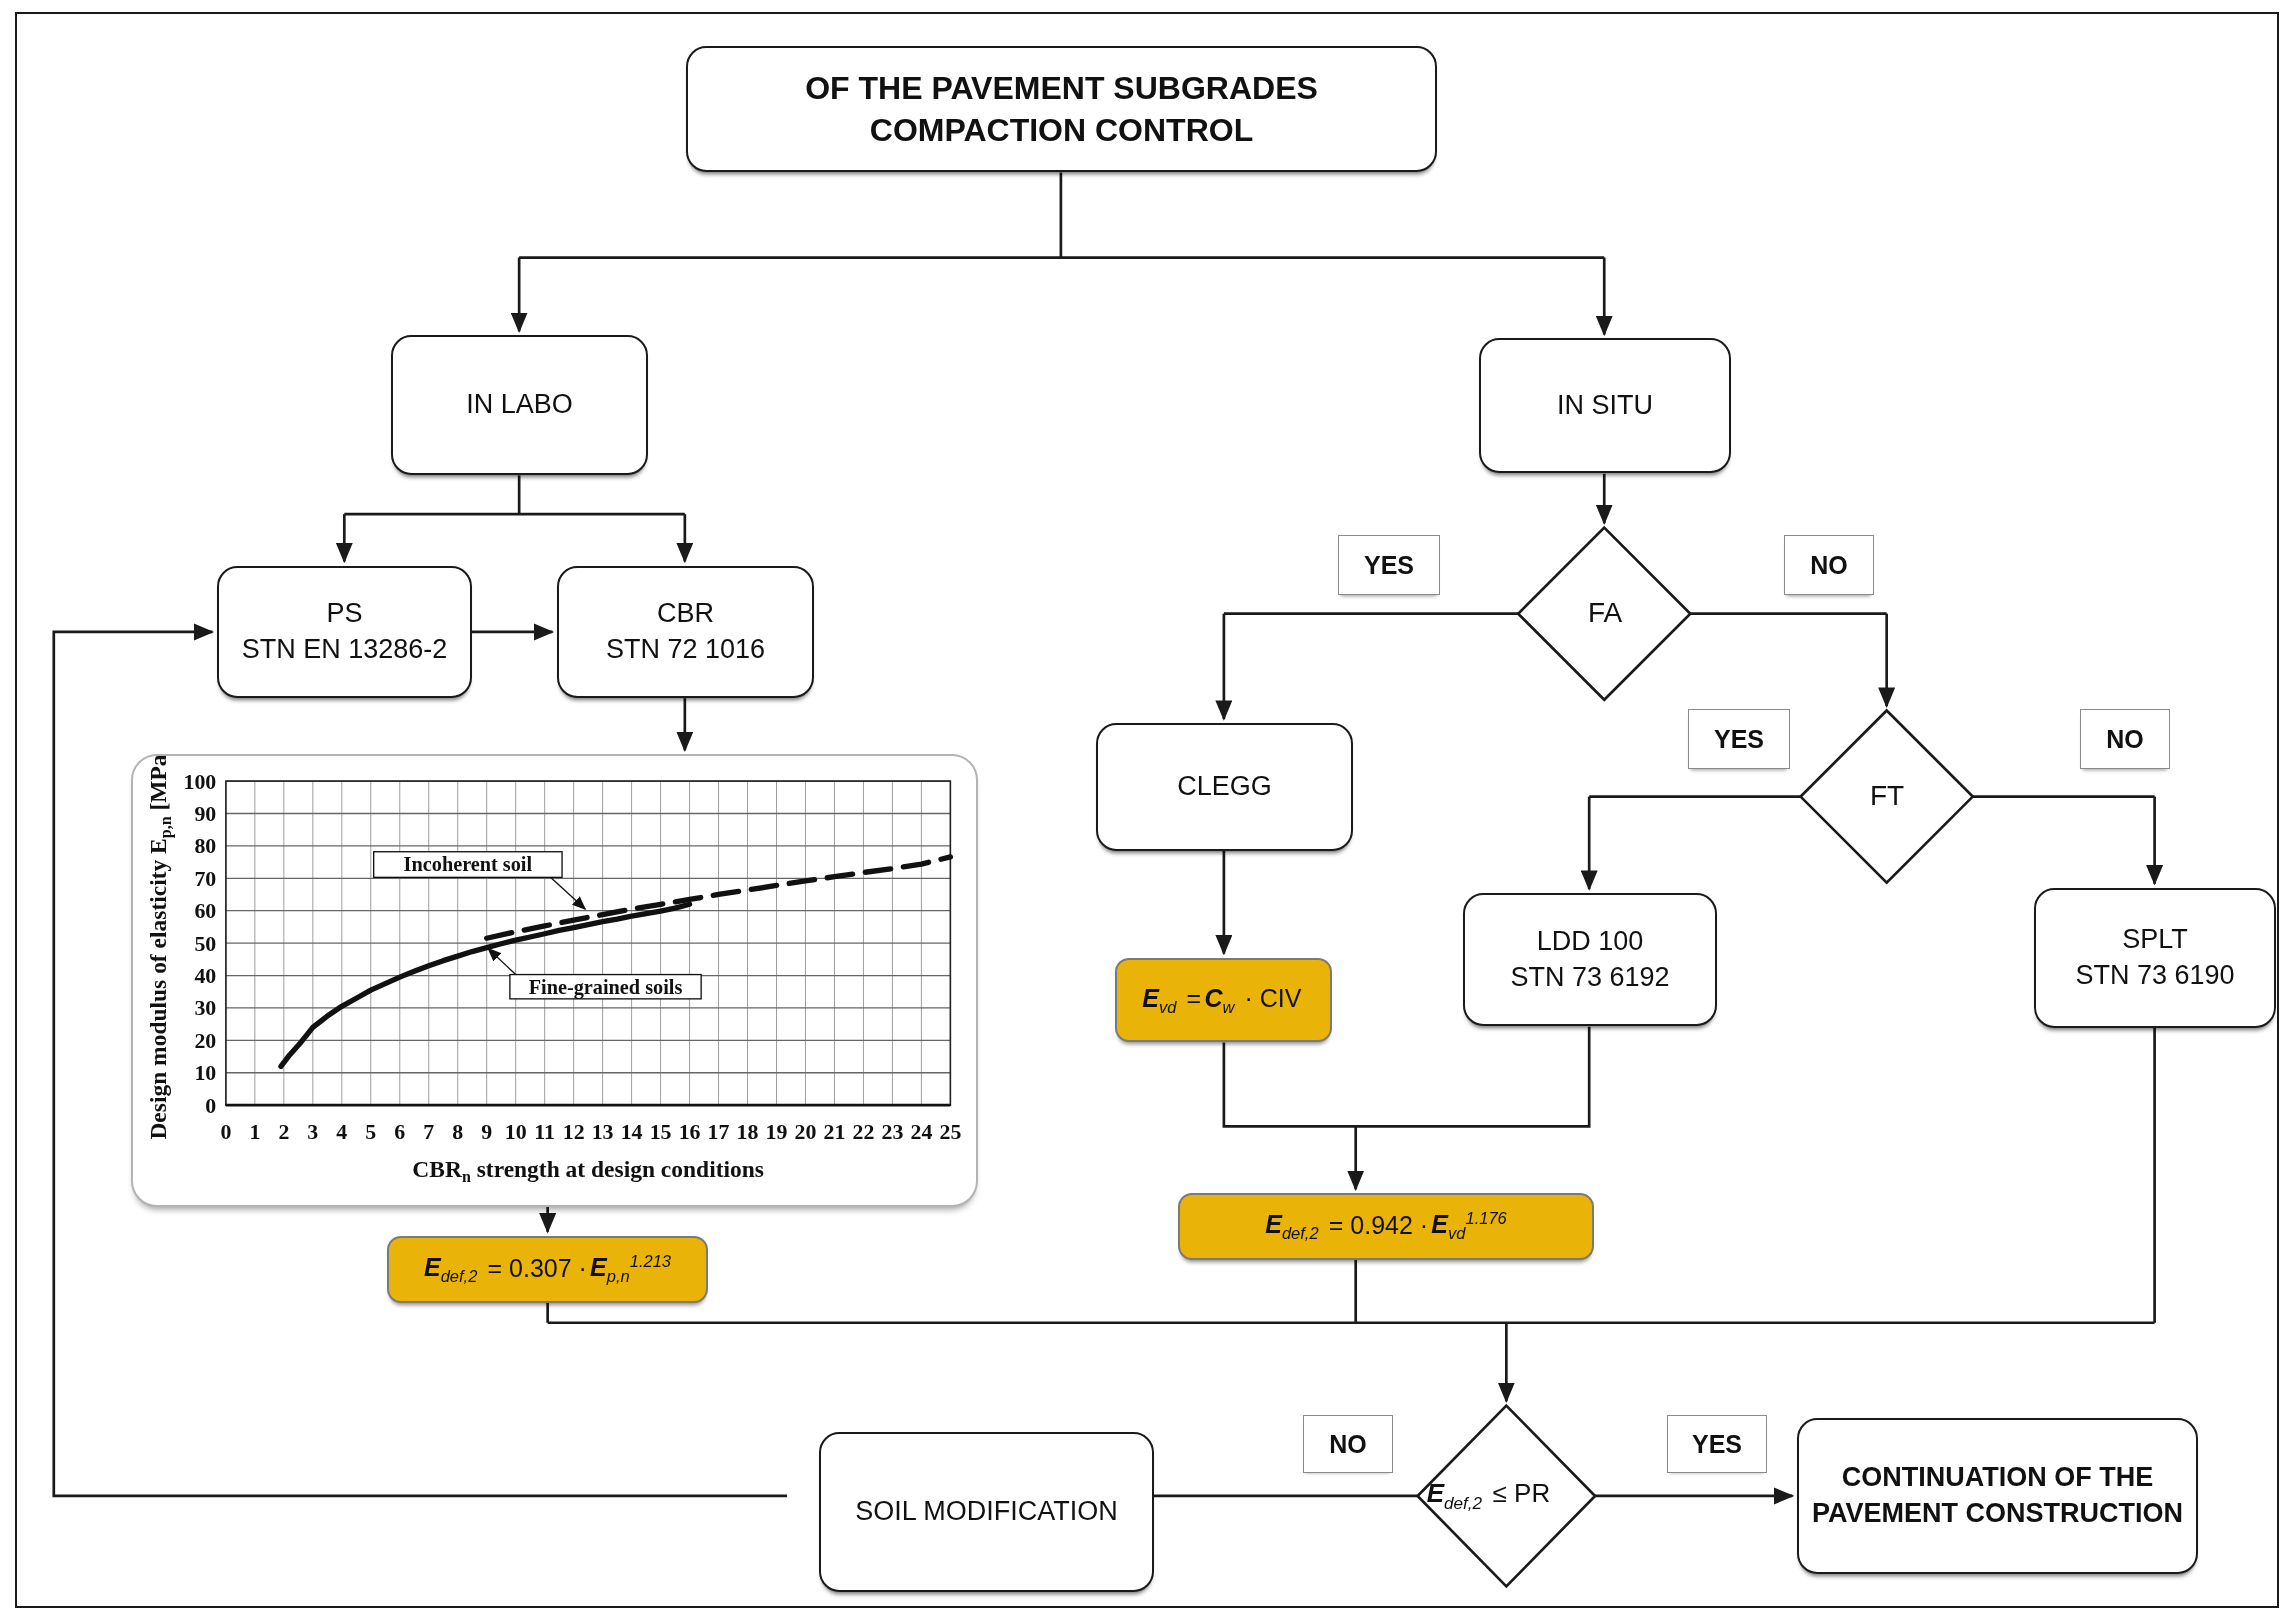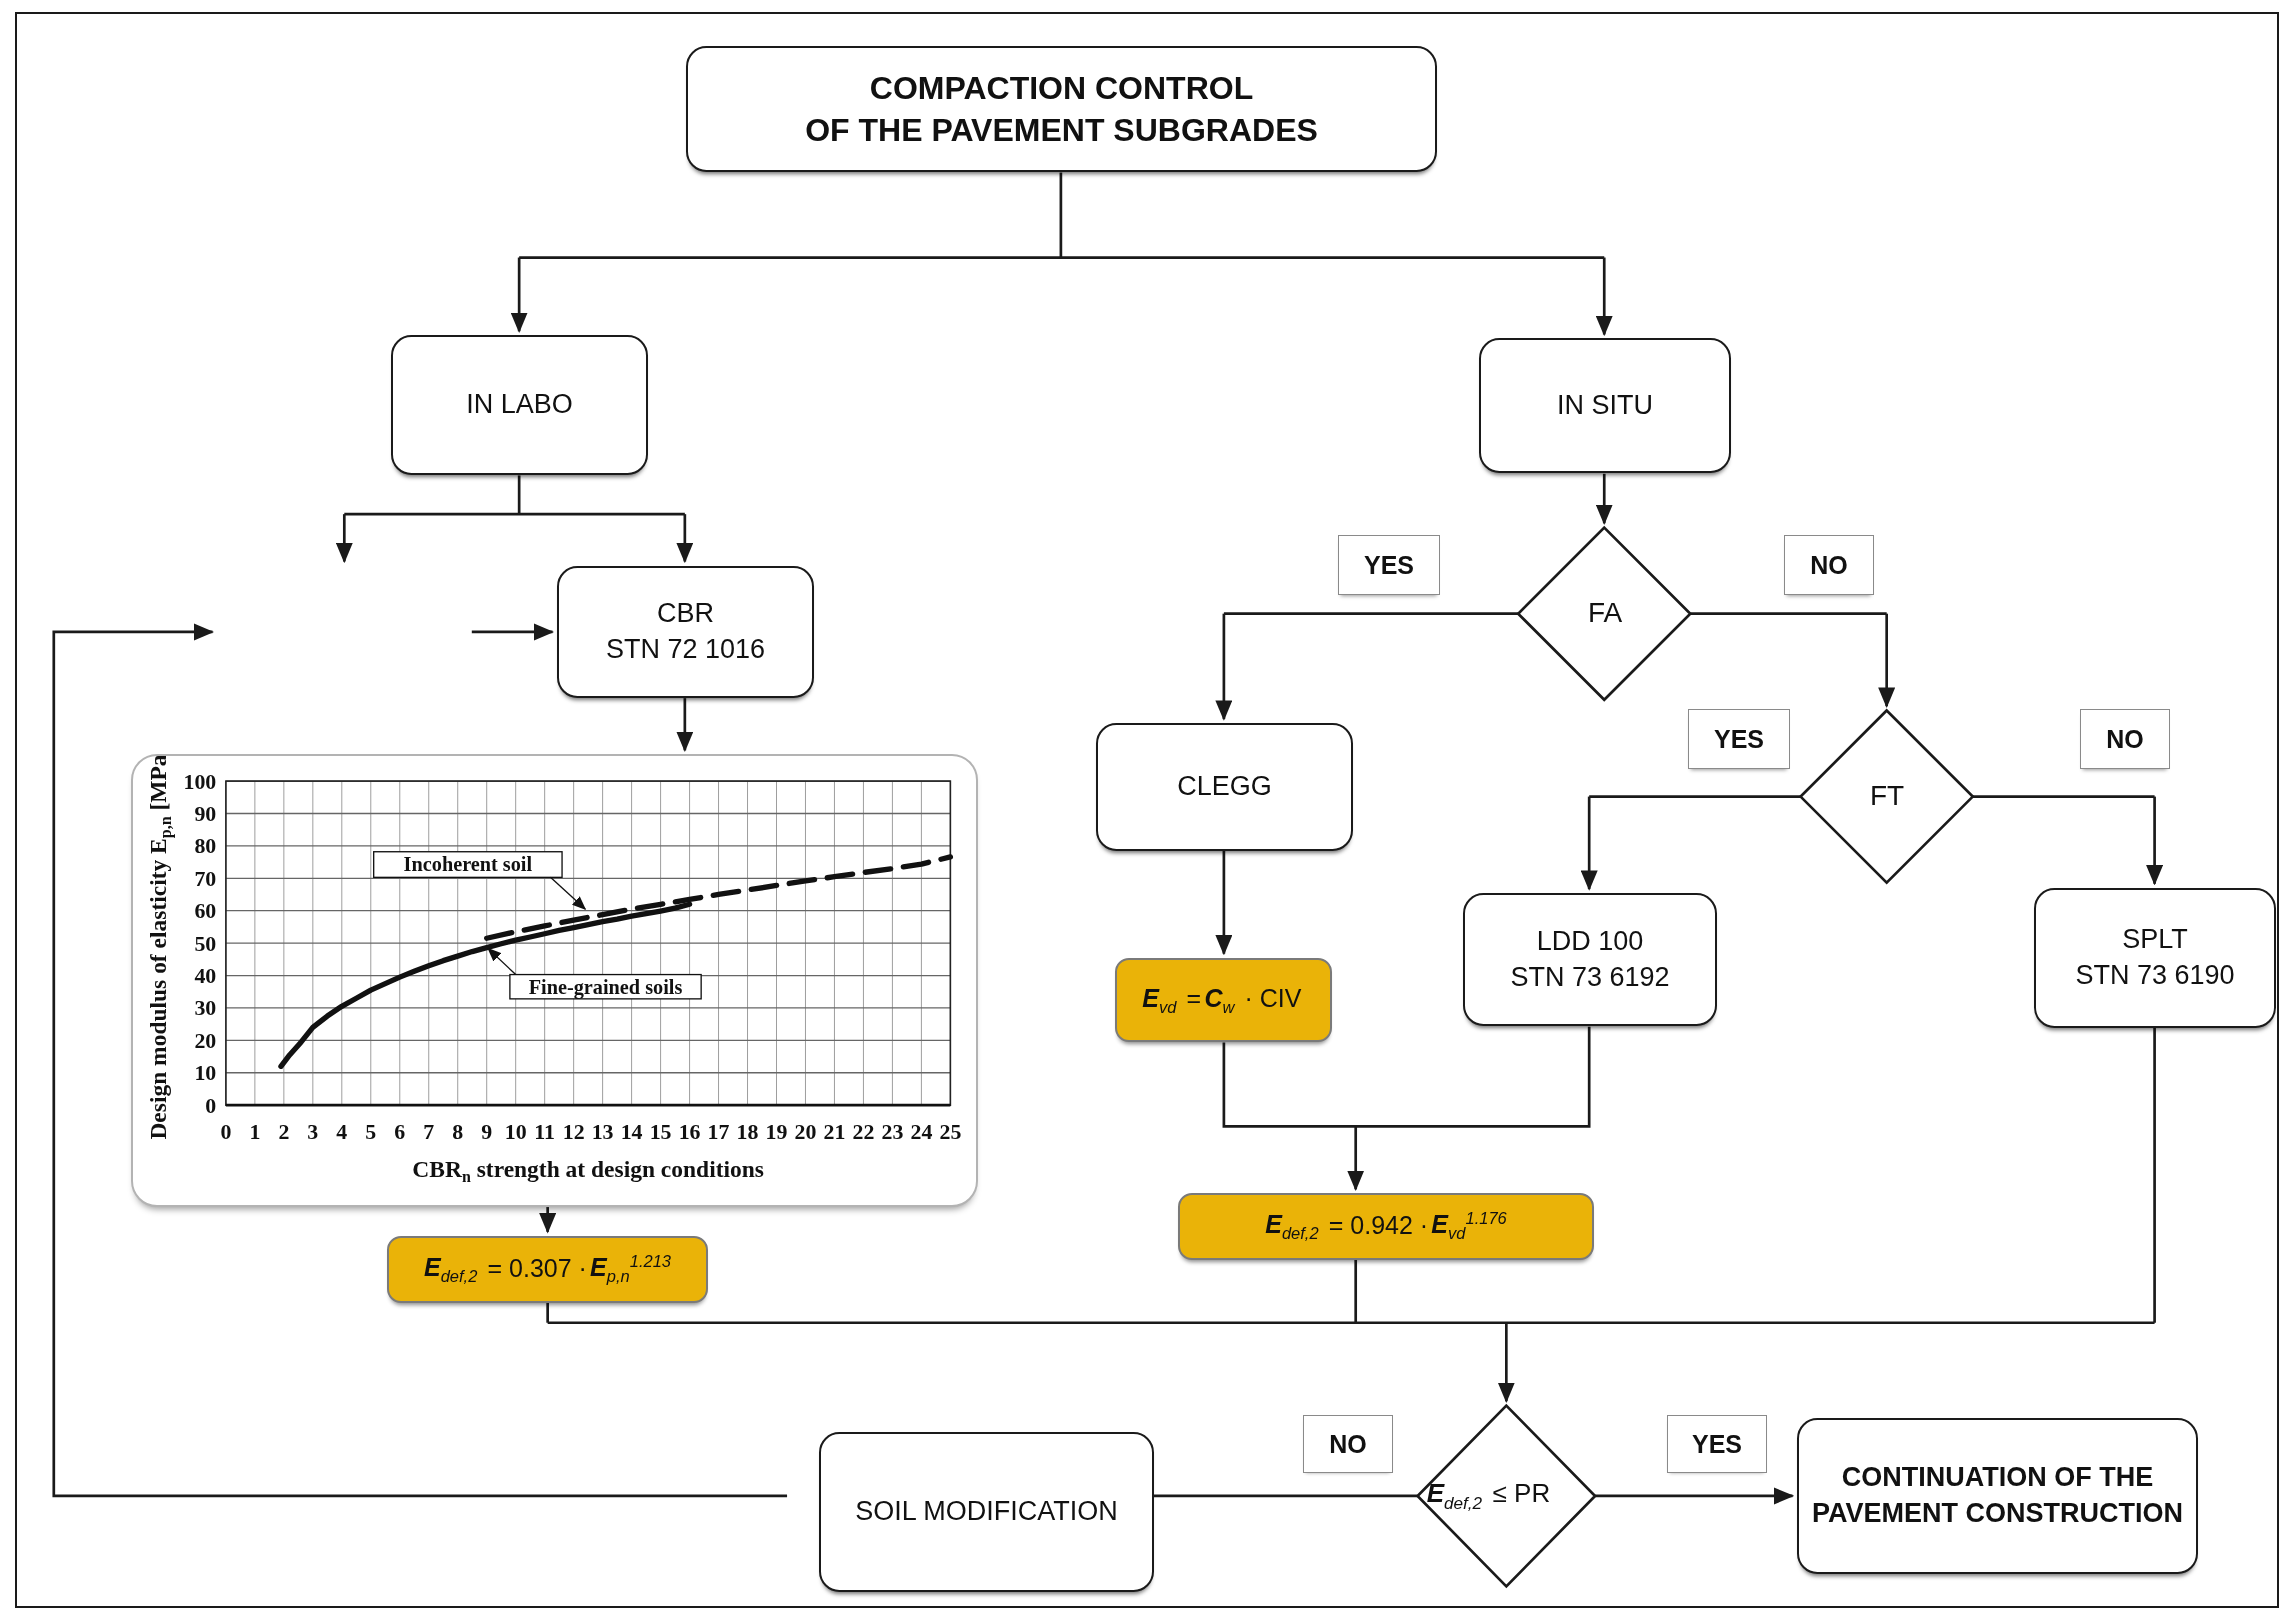--- a/index.html
+++ b/index.html
@@ -79,29 +79,33 @@
       <path d="M1463 2780 H100 V1174 H395" marker-end="url(#arrow)"></path>
     </g>
     <g fill="#ffffff" stroke="#1a1a1a" stroke-width="5">
       <polygon points="2982,980 3142,1140 2982,1300 2822,1140"></polygon>
       <polygon points="3507,1320 3667,1480 3507,1640 3347,1480"></polygon>
       <polygon points="2800,2612 2965,2780 2800,2948 2635,2780"></polygon>
     </g>
   </svg>
 
   <div class="node title" style="left:686px;top:46px;width:751px;height:126px;">
+    <div>OF THE PAVEMENT SUBGRADES</div>
     <div>COMPACTION CONTROL</div>
-    <div>OF THE PAVEMENT SUBGRADES</div>
   </div>
 
   <div class="node" style="left:391px;top:335px;width:257px;height:140px;">
     <div>IN LABO</div>
   </div>
   <div class="node" style="left:1479px;top:338px;width:252px;height:135px;">
     <div>IN SITU</div>
+  </div>
+  <div class="node" style="left:217px;top:566px;width:255px;height:132px;">
+    <div>PS</div>
+    <div>STN EN 13286-2</div>
   </div>
   <div class="node" style="left:557px;top:566px;width:257px;height:132px;">
     <div>CBR</div>
     <div>STN 72 1016</div>
   </div>
   <div class="node" style="left:1096px;top:723px;width:257px;height:128px;">
     <div>CLEGG</div>
   </div>
   <div class="node" style="left:1463px;top:893px;width:254px;height:133px;">
     <div>LDD 100</div>

